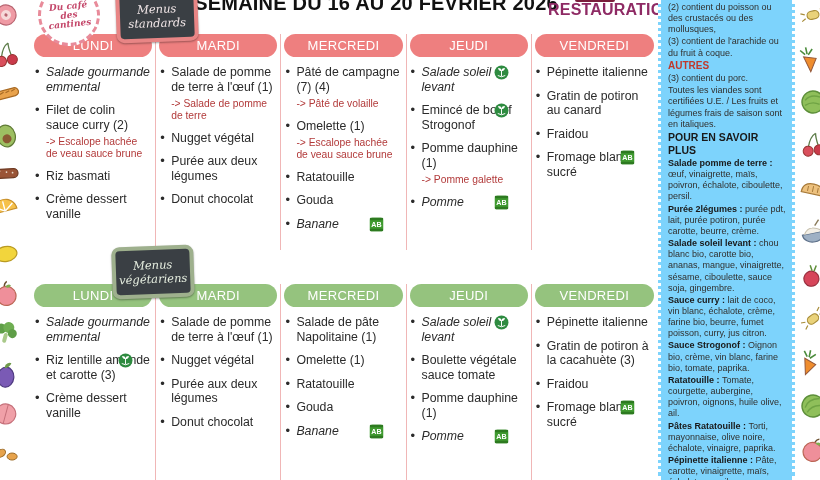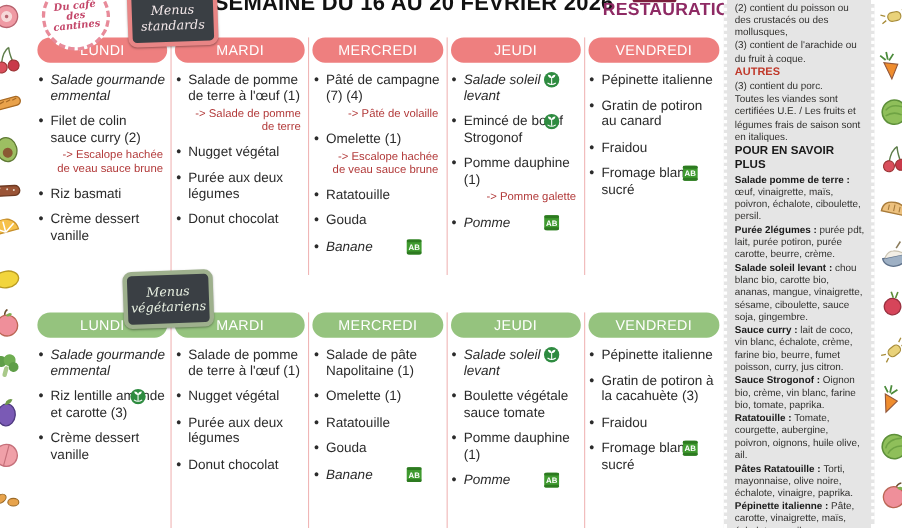--- a/index.html
+++ b/index.html
@@ -35,23 +35,23 @@
   .day-pill{height:23px;margin:0 3px;border-radius:12px;color:#fff;font-weight:normal;
             font-size:13px;text-align:center;line-height:23px;letter-spacing:.3px;}
   .standard .day-pill{background:#ee7f7f;}
   .veg .day-pill{background:#95c37e;}
   ul.items{list-style:none;margin:0;padding:8px 3px 0 3px;}
   li.item{position:relative;margin-bottom:9px;padding:0 2px 0 12px;font-size:12.3px;line-height:1.18;}
   li.item .bullet{position:absolute;left:1px;top:-1px;font-size:13px;}
   li.item.it .txt{font-style:italic;margin-top:16px;}
   li.item .ic{position:absolute;right:19px;top:0;width:15px;height:15px;}
   li.item .ic svg{width:15px;height:15px;}
-  .sub{margin:4px 2px 0 0;text-align:right;font-size:10.3px;line-height:1.15;color:#b23a3a;}
+  .sub{margin:4px 2px 0 0;text-align:left;font-size:10.3px;line-height:1.15;color:#b23a3a;}
   
-  .sidebar{position:absolute;left:658px;top:0;width:137px;height:480px;background:#e5e5e5;
+  .sidebar{position:absolute;left:658px;top:0;width:137px;height:480px;background:#7dd3fc;
            box-sizing:border-box;border-left:3px dotted #fff;border-right:3px dotted #fff;
            padding:2px 6px 0 7px;font-size:9px;line-height:1.24;color:#31302e;}
   .sidebar p{margin:0 0 1px 0;}
   .s-autres{color:#c0392b;font-weight:bold;font-size:10px;margin:2px 0 1px 0;}
   .s-info-title{font-weight:bold;font-size:10.5px;color:#191919;margin:8px 0 2px 0;}
   .s-entry b{color:#191919;}
 </style>
 </head>
 <body>
 

